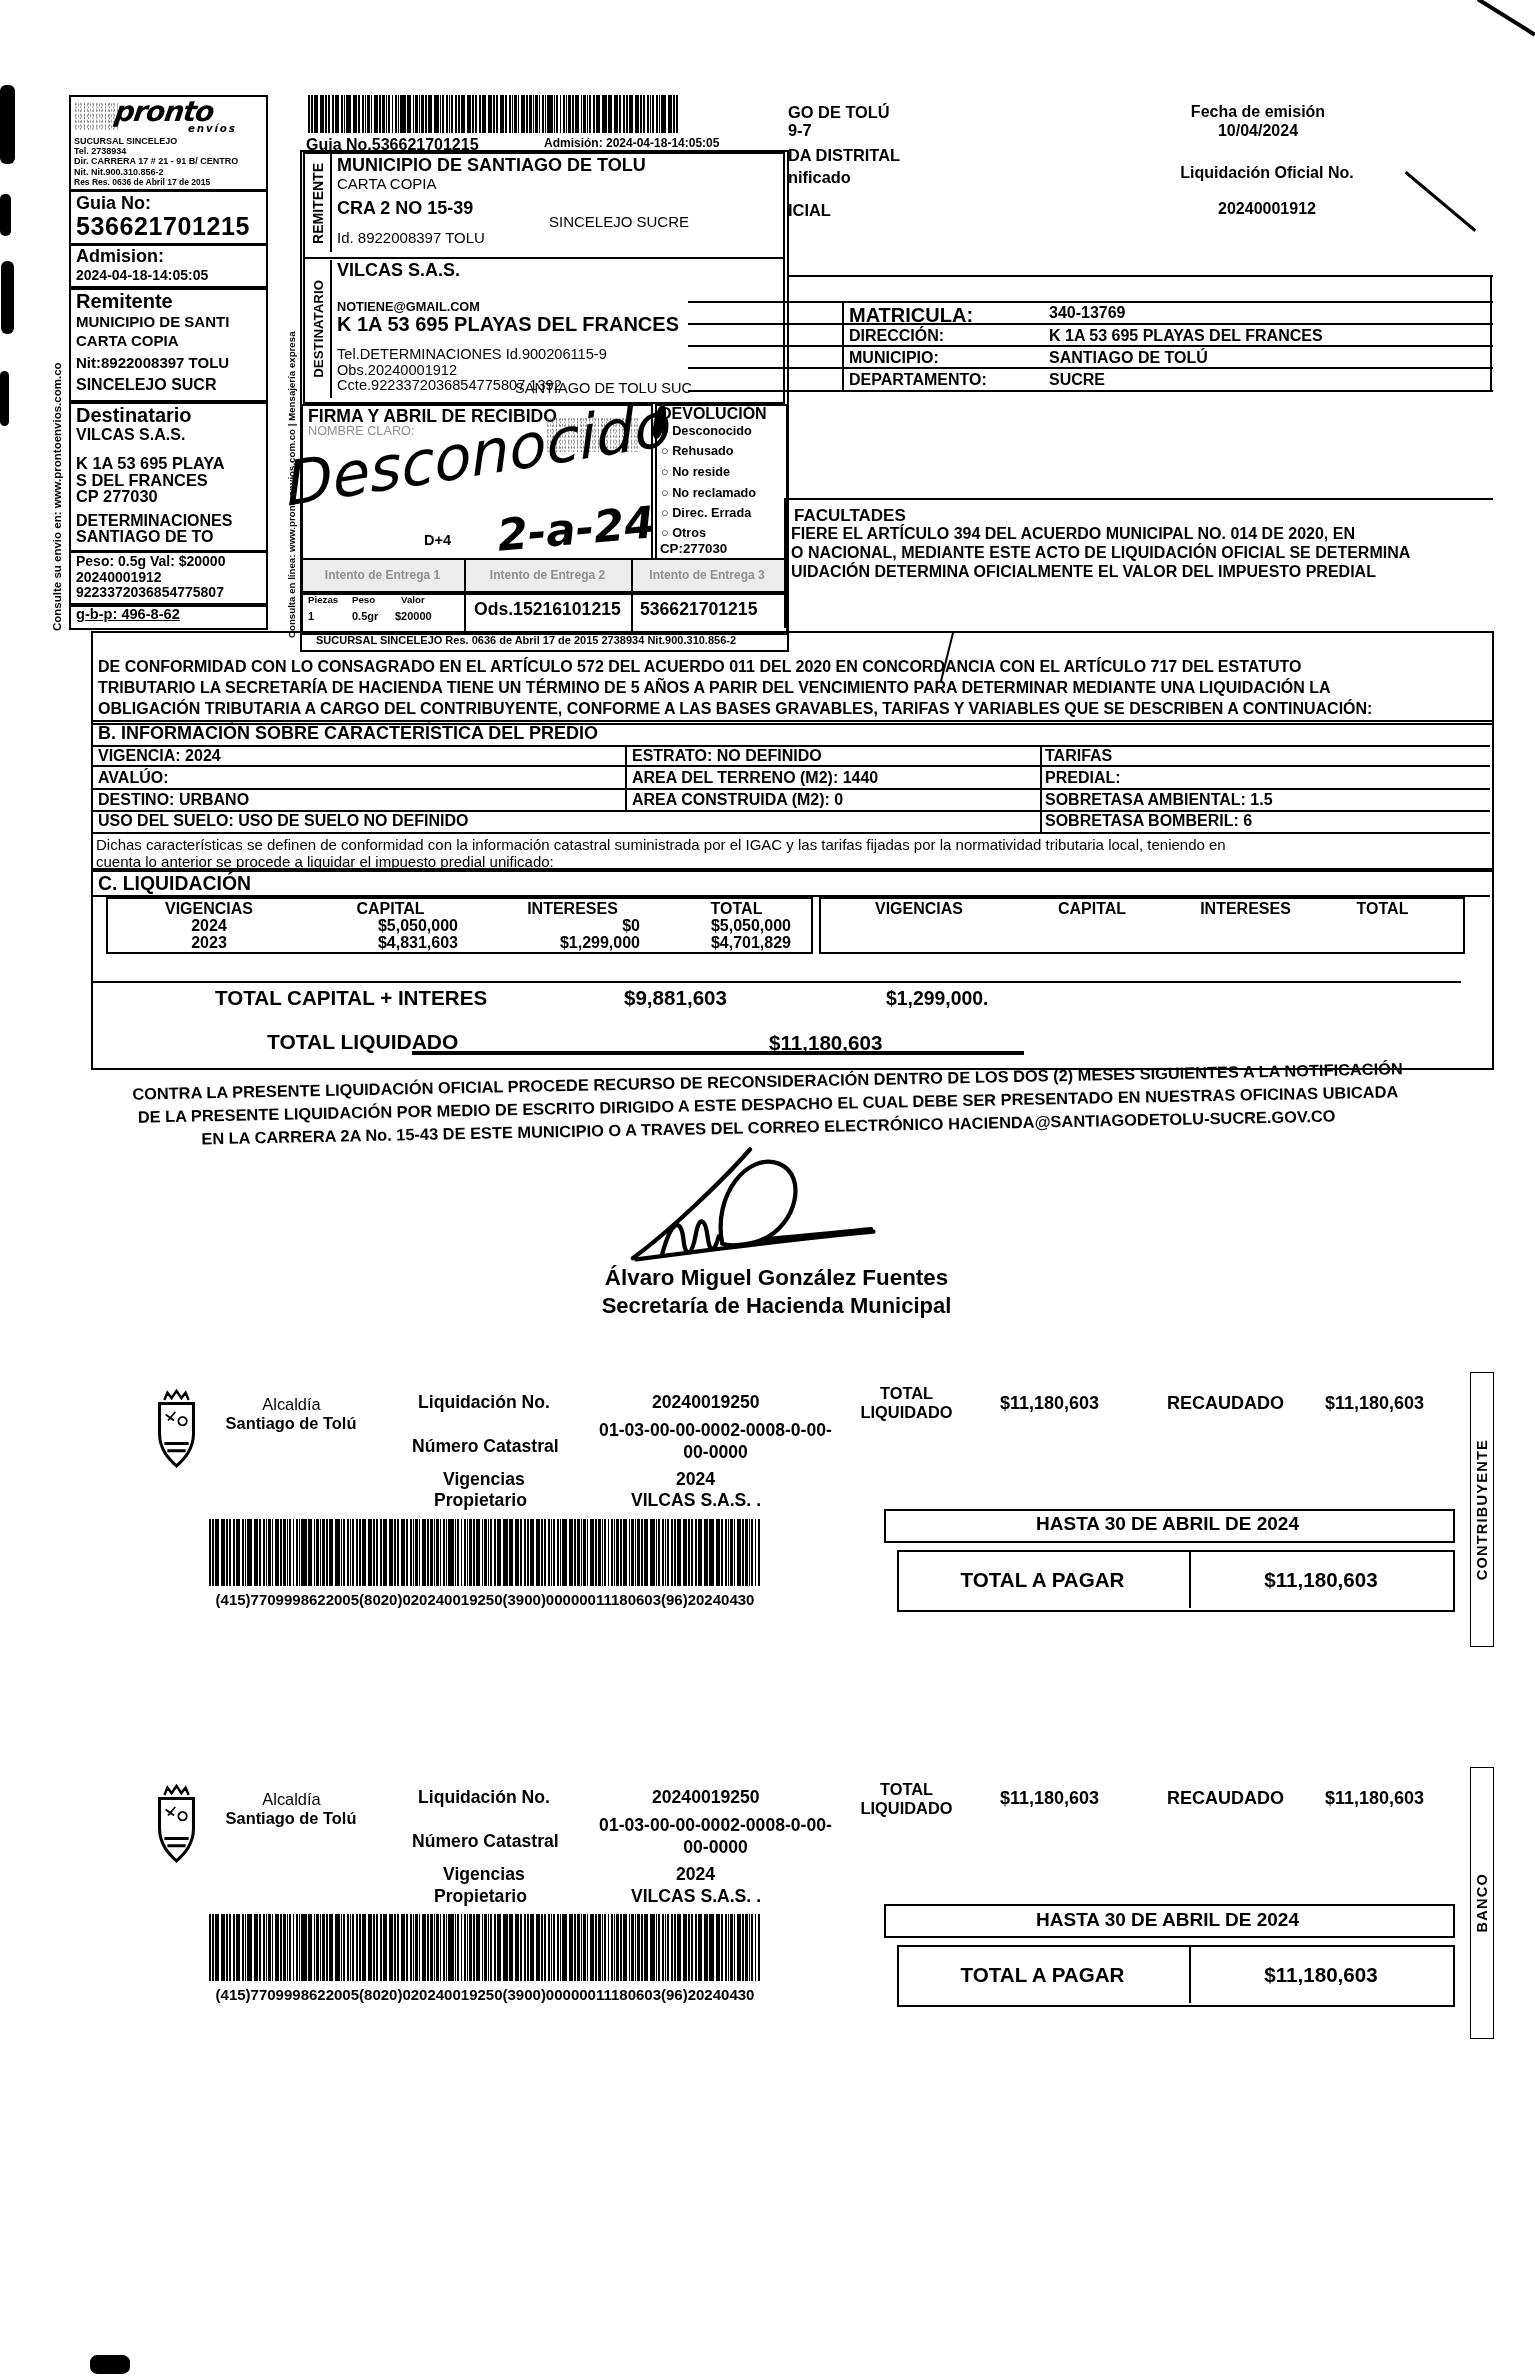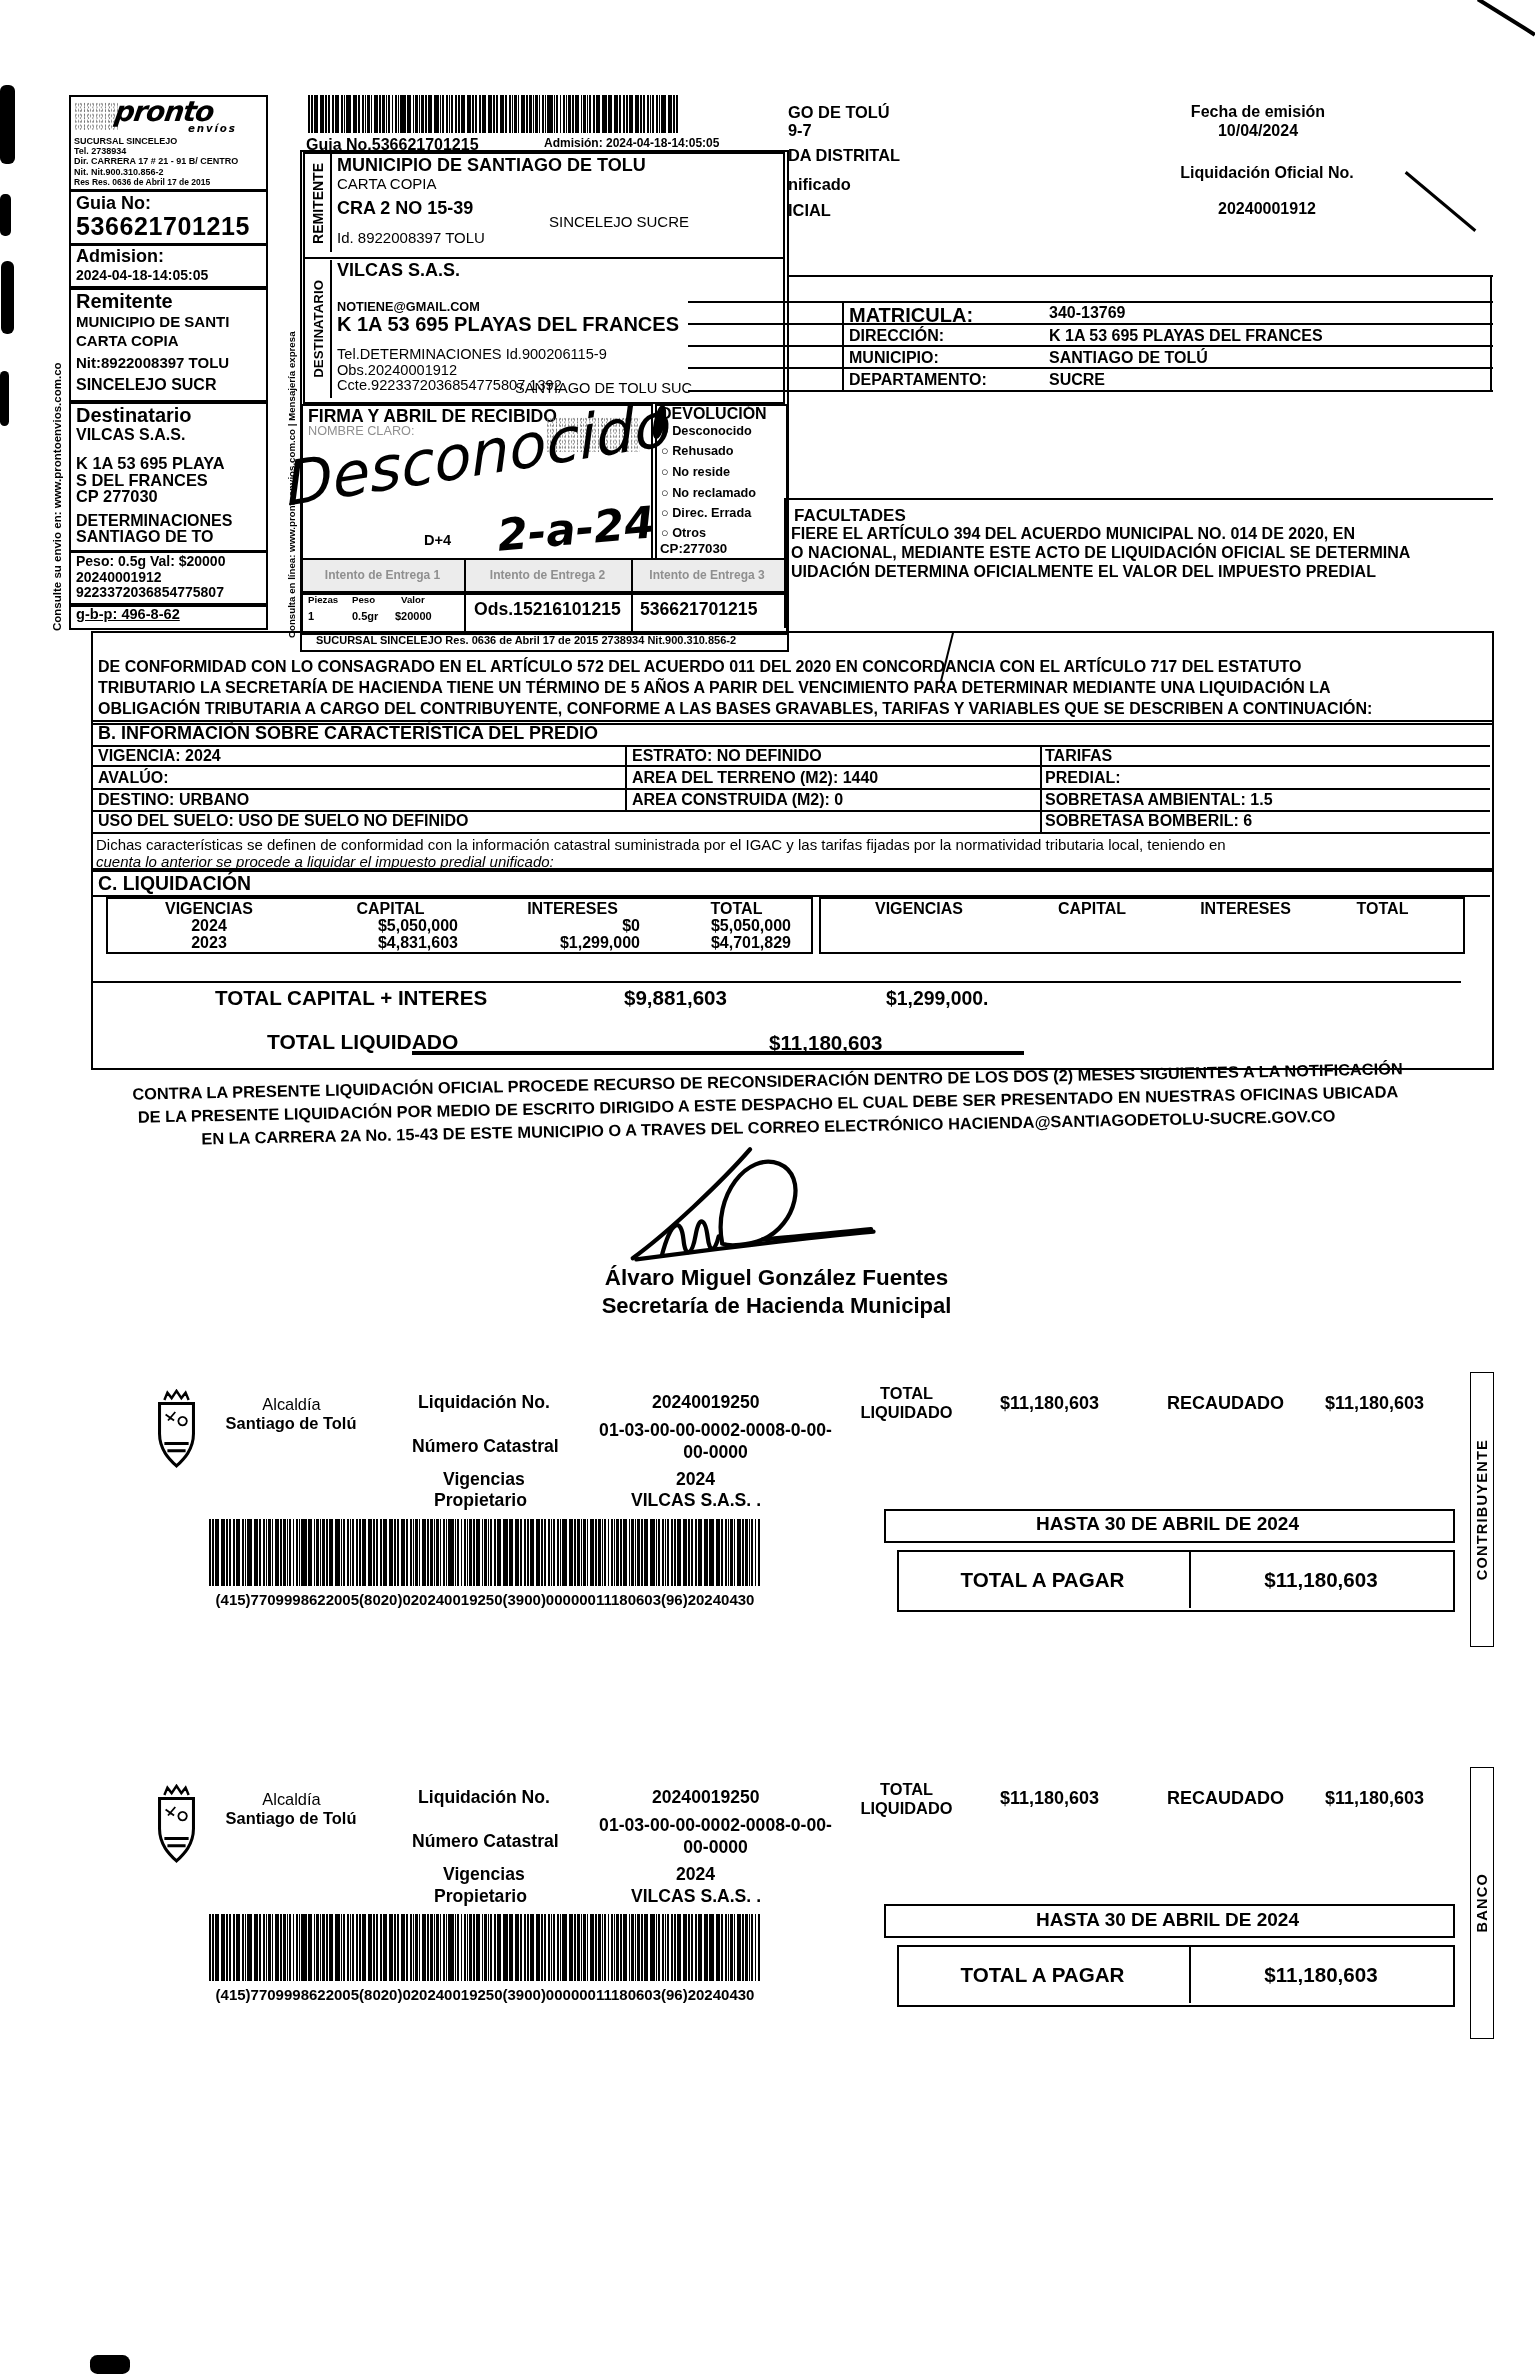--- a/index.html
+++ b/index.html
@@ -152,21 +152,21 @@
   <div class="abs b" style="left:308px;top:610px;font-size:11px;">1</div>
   <div class="abs b" style="left:352px;top:610px;font-size:11px;">0.5gr</div>
   <div class="abs b" style="left:395px;top:610px;font-size:11px;">$20000</div>
   <div class="abs b" style="left:474px;top:599px;font-size:17.6px;">Ods.15216101215</div>
   <div class="abs b" style="left:640px;top:599px;font-size:17.6px;">536621701215</div>
   <div class="abs b" style="left:306px;top:634px;font-size:11px;margin-left:10px;">SUCURSAL SINCELEJO Res. 0636 de Abril 17 de 2015  2738934 Nit.900.310.856-2</div>
 
   <div class="abs b" style="left:788px;top:103px;font-size:16.4px;">GO DE TOLÚ</div>
   <div class="abs b" style="left:788px;top:121px;font-size:16.4px;">9-7</div>
   <div class="abs b" style="left:788px;top:146px;font-size:16.4px;">DA DISTRITAL</div>
-  <div class="abs b" style="left:788px;top:168px;font-size:16.4px;margin-top:7px;">nificado</div>
+  <div class="abs b" style="left:788px;top:168px;font-size:16.4px;">nificado</div>
   <div class="abs b" style="left:788px;top:201px;font-size:16.4px;">ICIAL</div>
 
   <div class="abs b c" style="left:1170px;top:103px;width:176px;font-size:16px;">Fecha de emisión</div>
   <div class="abs b c" style="left:1170px;top:122px;width:176px;font-size:16px;">10/04/2024</div>
   <div class="abs b c" style="left:1152px;top:164px;width:230px;font-size:16px;">Liquidación Oficial No.</div>
   <div class="abs b c" style="left:1152px;top:200px;width:230px;font-size:16px;">20240001912</div>
 
   <div class="hline" style="left:788px;top:275px;width:705px;"></div>
   <div class="vline" style="left:1490px;top:275px;height:116px;"></div>
   <div class="hline" style="left:688px;top:301px;width:805px;"></div>
@@ -210,21 +210,21 @@
   <div class="abs b" style="left:1045px;top:747px;font-size:16px;">TARIFAS</div>
   <div class="abs b" style="left:98px;top:769px;font-size:16px;">AVALÚO:</div>
   <div class="abs b" style="left:632px;top:769px;font-size:16px;">AREA DEL TERRENO (M2): 1440</div>
   <div class="abs b" style="left:1045px;top:769px;font-size:16px;">PREDIAL:</div>
   <div class="abs b" style="left:98px;top:791px;font-size:16px;">DESTINO:      URBANO</div>
   <div class="abs b" style="left:632px;top:791px;font-size:16px;">AREA CONSTRUIDA (M2): 0</div>
   <div class="abs b" style="left:1045px;top:791px;font-size:16px;">SOBRETASA AMBIENTAL:  1.5</div>
   <div class="abs b" style="left:98px;top:812px;font-size:16px;">USO DEL SUELO: USO DE SUELO NO DEFINIDO</div>
   <div class="abs b" style="left:1045px;top:812px;font-size:16px;">SOBRETASA BOMBERIL:  6</div>
   <div class="abs" style="left:96px;top:836px;width:1390px;font-size:15px;">Dichas características se definen de conformidad con la información catastral suministrada por el IGAC y las tarifas fijadas por la normatividad tributaria local, teniendo en</div>
-  <div class="abs" style="left:96px;top:853px;width:1390px;font-size:15px;font-style:italic;">cuenta lo anterior se procede a liquidar el impuesto predial unificado:</div>
+  <div class="abs" style="left:96px;top:853px;width:1390px;font-size:15px;">cuenta lo anterior se procede a liquidar el impuesto predial unificado:</div>
 
   <div class="box" style="left:91px;top:868px;width:1399px;height:198px;"></div>
   <div class="abs b" style="left:98px;top:872px;font-size:19.4px;">C. LIQUIDACIÓN</div>
   <div class="hline" style="left:91px;top:895px;width:1399px;"></div>
 
   <div class="box" style="left:106px;top:897px;width:703px;height:53px;"></div>
   <div class="abs b c" style="left:124px;top:900px;width:170px;font-size:16px;">VIGENCIAS</div>
   <div class="abs b c" style="left:330px;top:900px;width:121px;font-size:16px;">CAPITAL</div>
   <div class="abs b c" style="left:512px;top:900px;width:121px;font-size:16px;">INTERESES</div>
   <div class="abs b c" style="left:682px;top:900px;width:109px;font-size:16px;">TOTAL</div>

